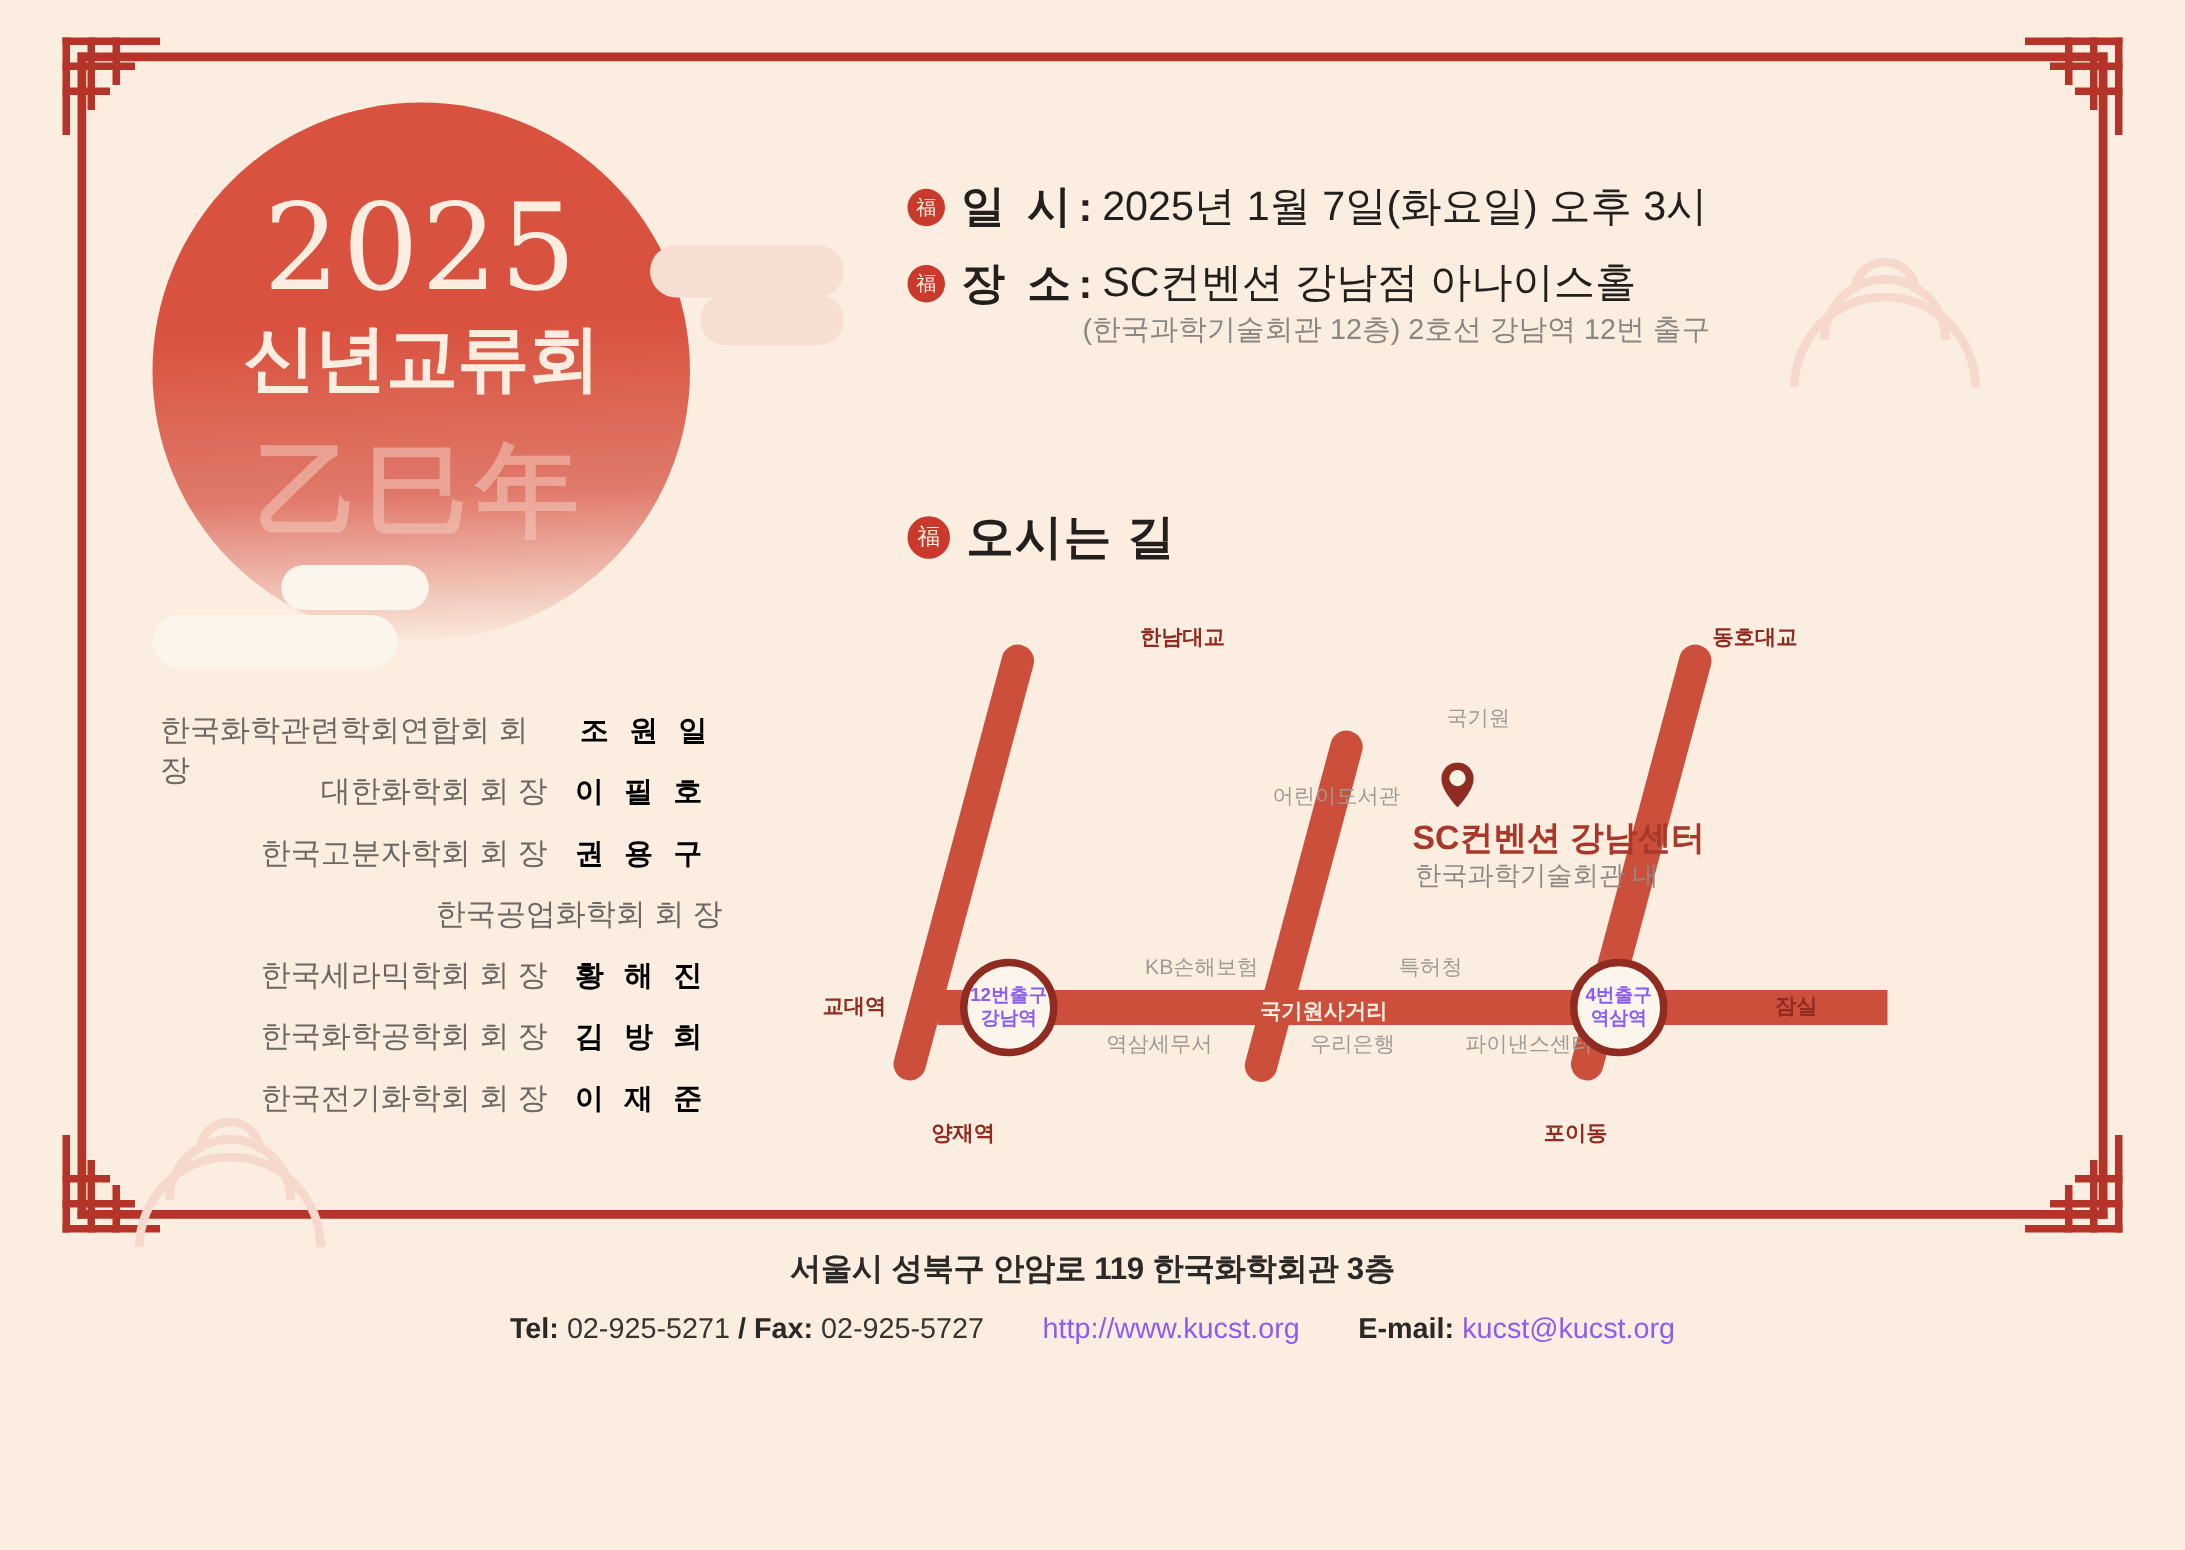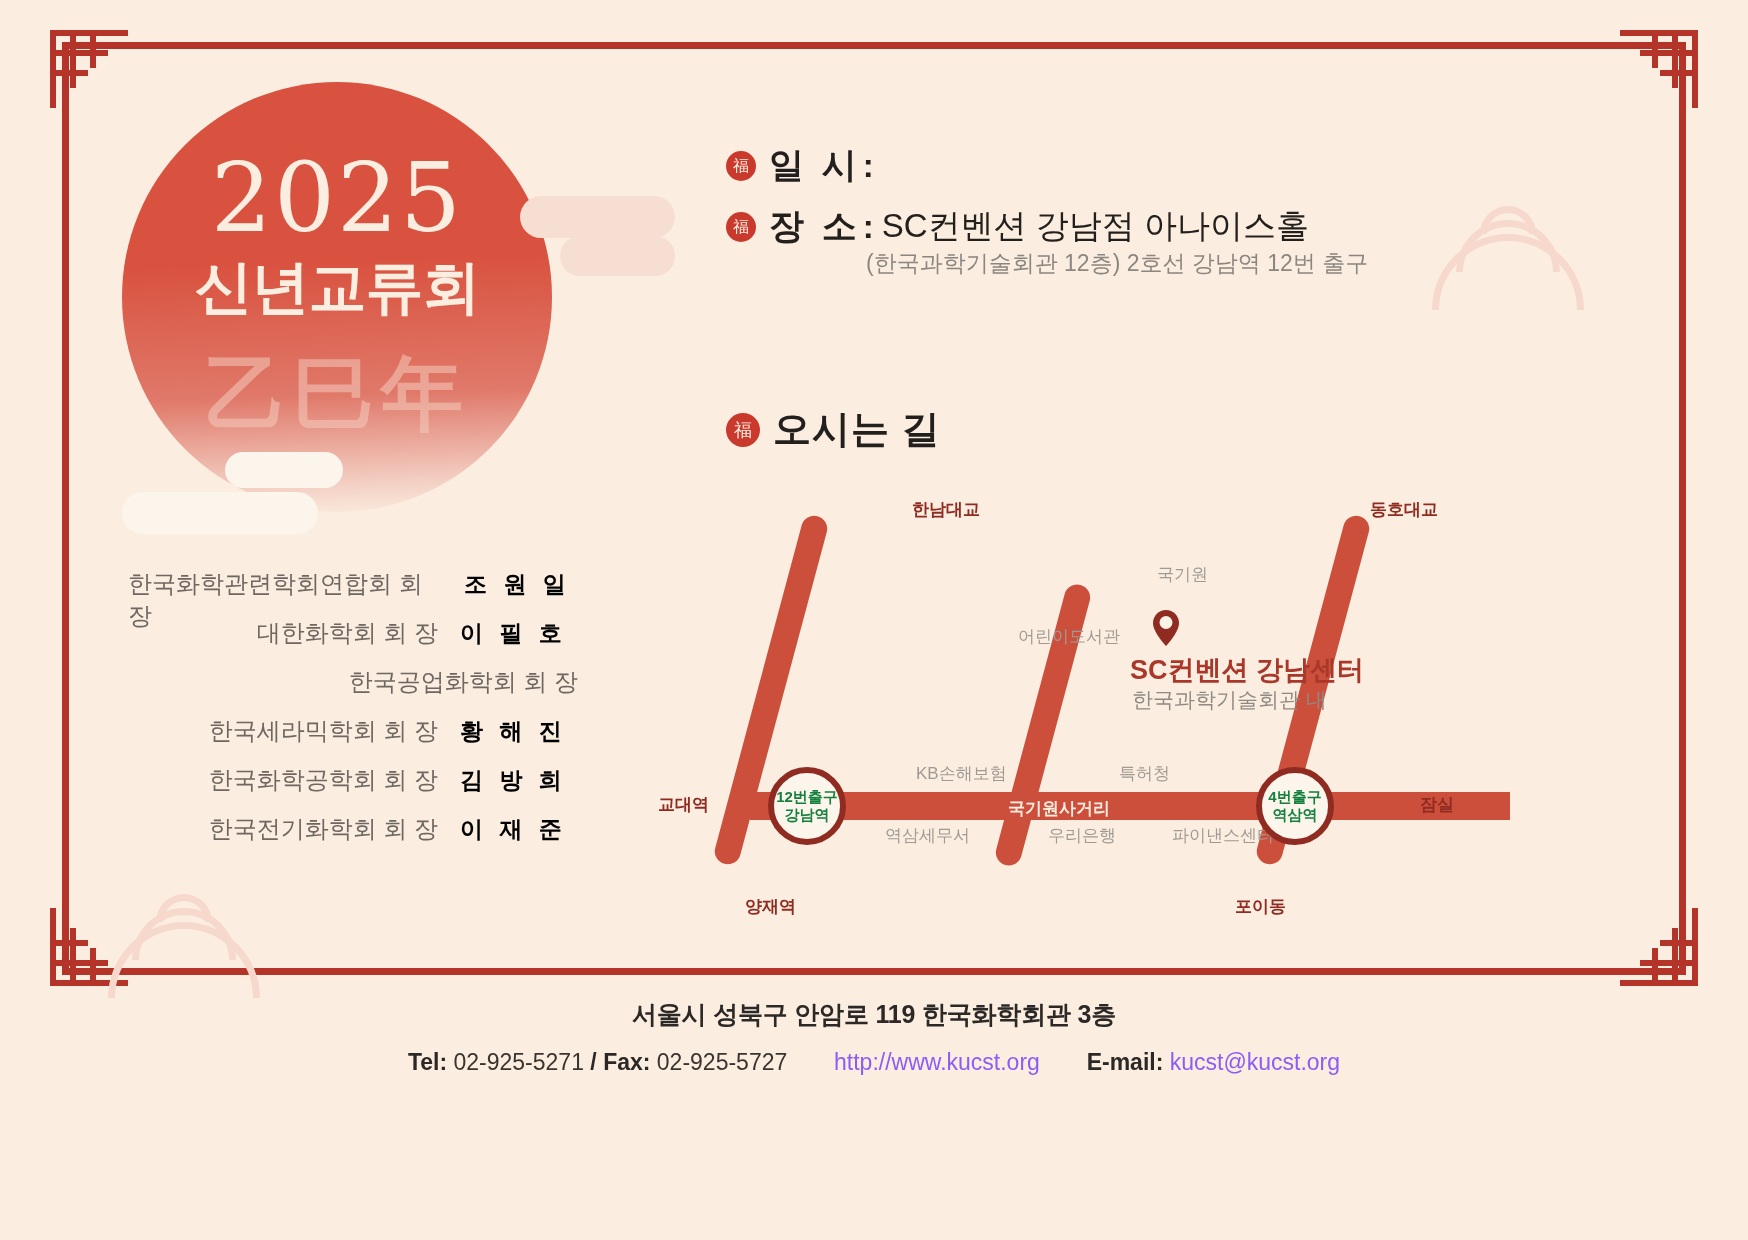--- a/index.html
+++ b/index.html
@@ -118,21 +118,21 @@
              transform: rotate(15deg); transform-origin: 50% 50%; border-radius: 14px; }
   .road-d3 { left: 660px; top: 30px; width: 26px; height: 360px;
              transform: rotate(15deg); transform-origin: 50% 50%; border-radius: 14px; }
 
   .station {
     position: absolute; width: 78px; height: 78px; border-radius: 50%;
     background: #fbf5ec; border: 6px solid #8f2b20;
     display: flex; flex-direction: column; align-items: center; justify-content: center;
     line-height: 1.18;
   }
-  .station span { font-size: 15px; font-weight: 700; color: #15803d; white-space: nowrap; }
+  .station span { font-size: 15px; font-weight: 700; color: #8b5cf6; white-space: nowrap; }
   .st-gangnam { left: 128px; top: 287px; }
   .st-yeoksam { left: 616px; top: 287px; }
 
   .m-label { position: absolute; white-space: nowrap; }
   .m-red  { font-size: 17px; font-weight: 700; color: #8f2b20; }
   .m-gray { font-size: 17px; font-weight: 400; color: #a09a95; }
   .m-white{ font-size: 17px; font-weight: 700; color: #fbeee0; }
 
   .pin { position: absolute; left: 513px; top: 130px; width: 26px; height: 36px; }
   .venue-name {
@@ -214,20 +214,21 @@
     <div class="arc" style="left:28px; top:28px; width:56px;  height:28px;"></div>
     <div class="arc" style="left:4px;  top:42px; width:104px; height:52px;"></div>
     <div class="arc" style="left:-20px;top:56px; width:152px; height:76px;"></div>
   </div>
 
   <div class="info">
     <div class="info-row">
       <div class="fu-badge">福</div>
       <div class="info-label">일 시</div>
       <div class="info-colon">:</div>
+      <div class="info-value">2025년 1월 7일(화요일) 오후 3시</div>
     </div>
     <div class="info-row" style="margin-bottom:2px;">
       <div class="fu-badge">福</div>
       <div class="info-label">장 소</div>
       <div class="info-colon">:</div>
       <div class="info-value">SC컨벤션 강남점 아나이스홀</div>
     </div>
     <div class="info-note">(한국과학기술회관 12층) 2호선 강남역 12번 출구</div>
   </div>
 
@@ -237,20 +238,24 @@
   </div>
 
   <div class="names">
     <div class="name-row">
       <div class="org">한국화학관련학회연합회 회 장</div>
       <div class="person">조 원 일</div>
     </div>
     <div class="name-row">
       <div class="org">대한화학회 회 장</div>
       <div class="person">이 필 호</div>
+    </div>
+    <div class="name-row">
+      <div class="org">한국고분자학회 회 장</div>
+      <div class="person">권 용 구</div>
     </div>
     <div class="name-row">
       <div class="org">한국공업화학회 회 장</div>
     </div>
     <div class="name-row">
       <div class="org">한국세라믹학회 회 장</div>
       <div class="person">황 해 진</div>
     </div>
     <div class="name-row">
       <div class="org">한국화학공학회 회 장</div>

